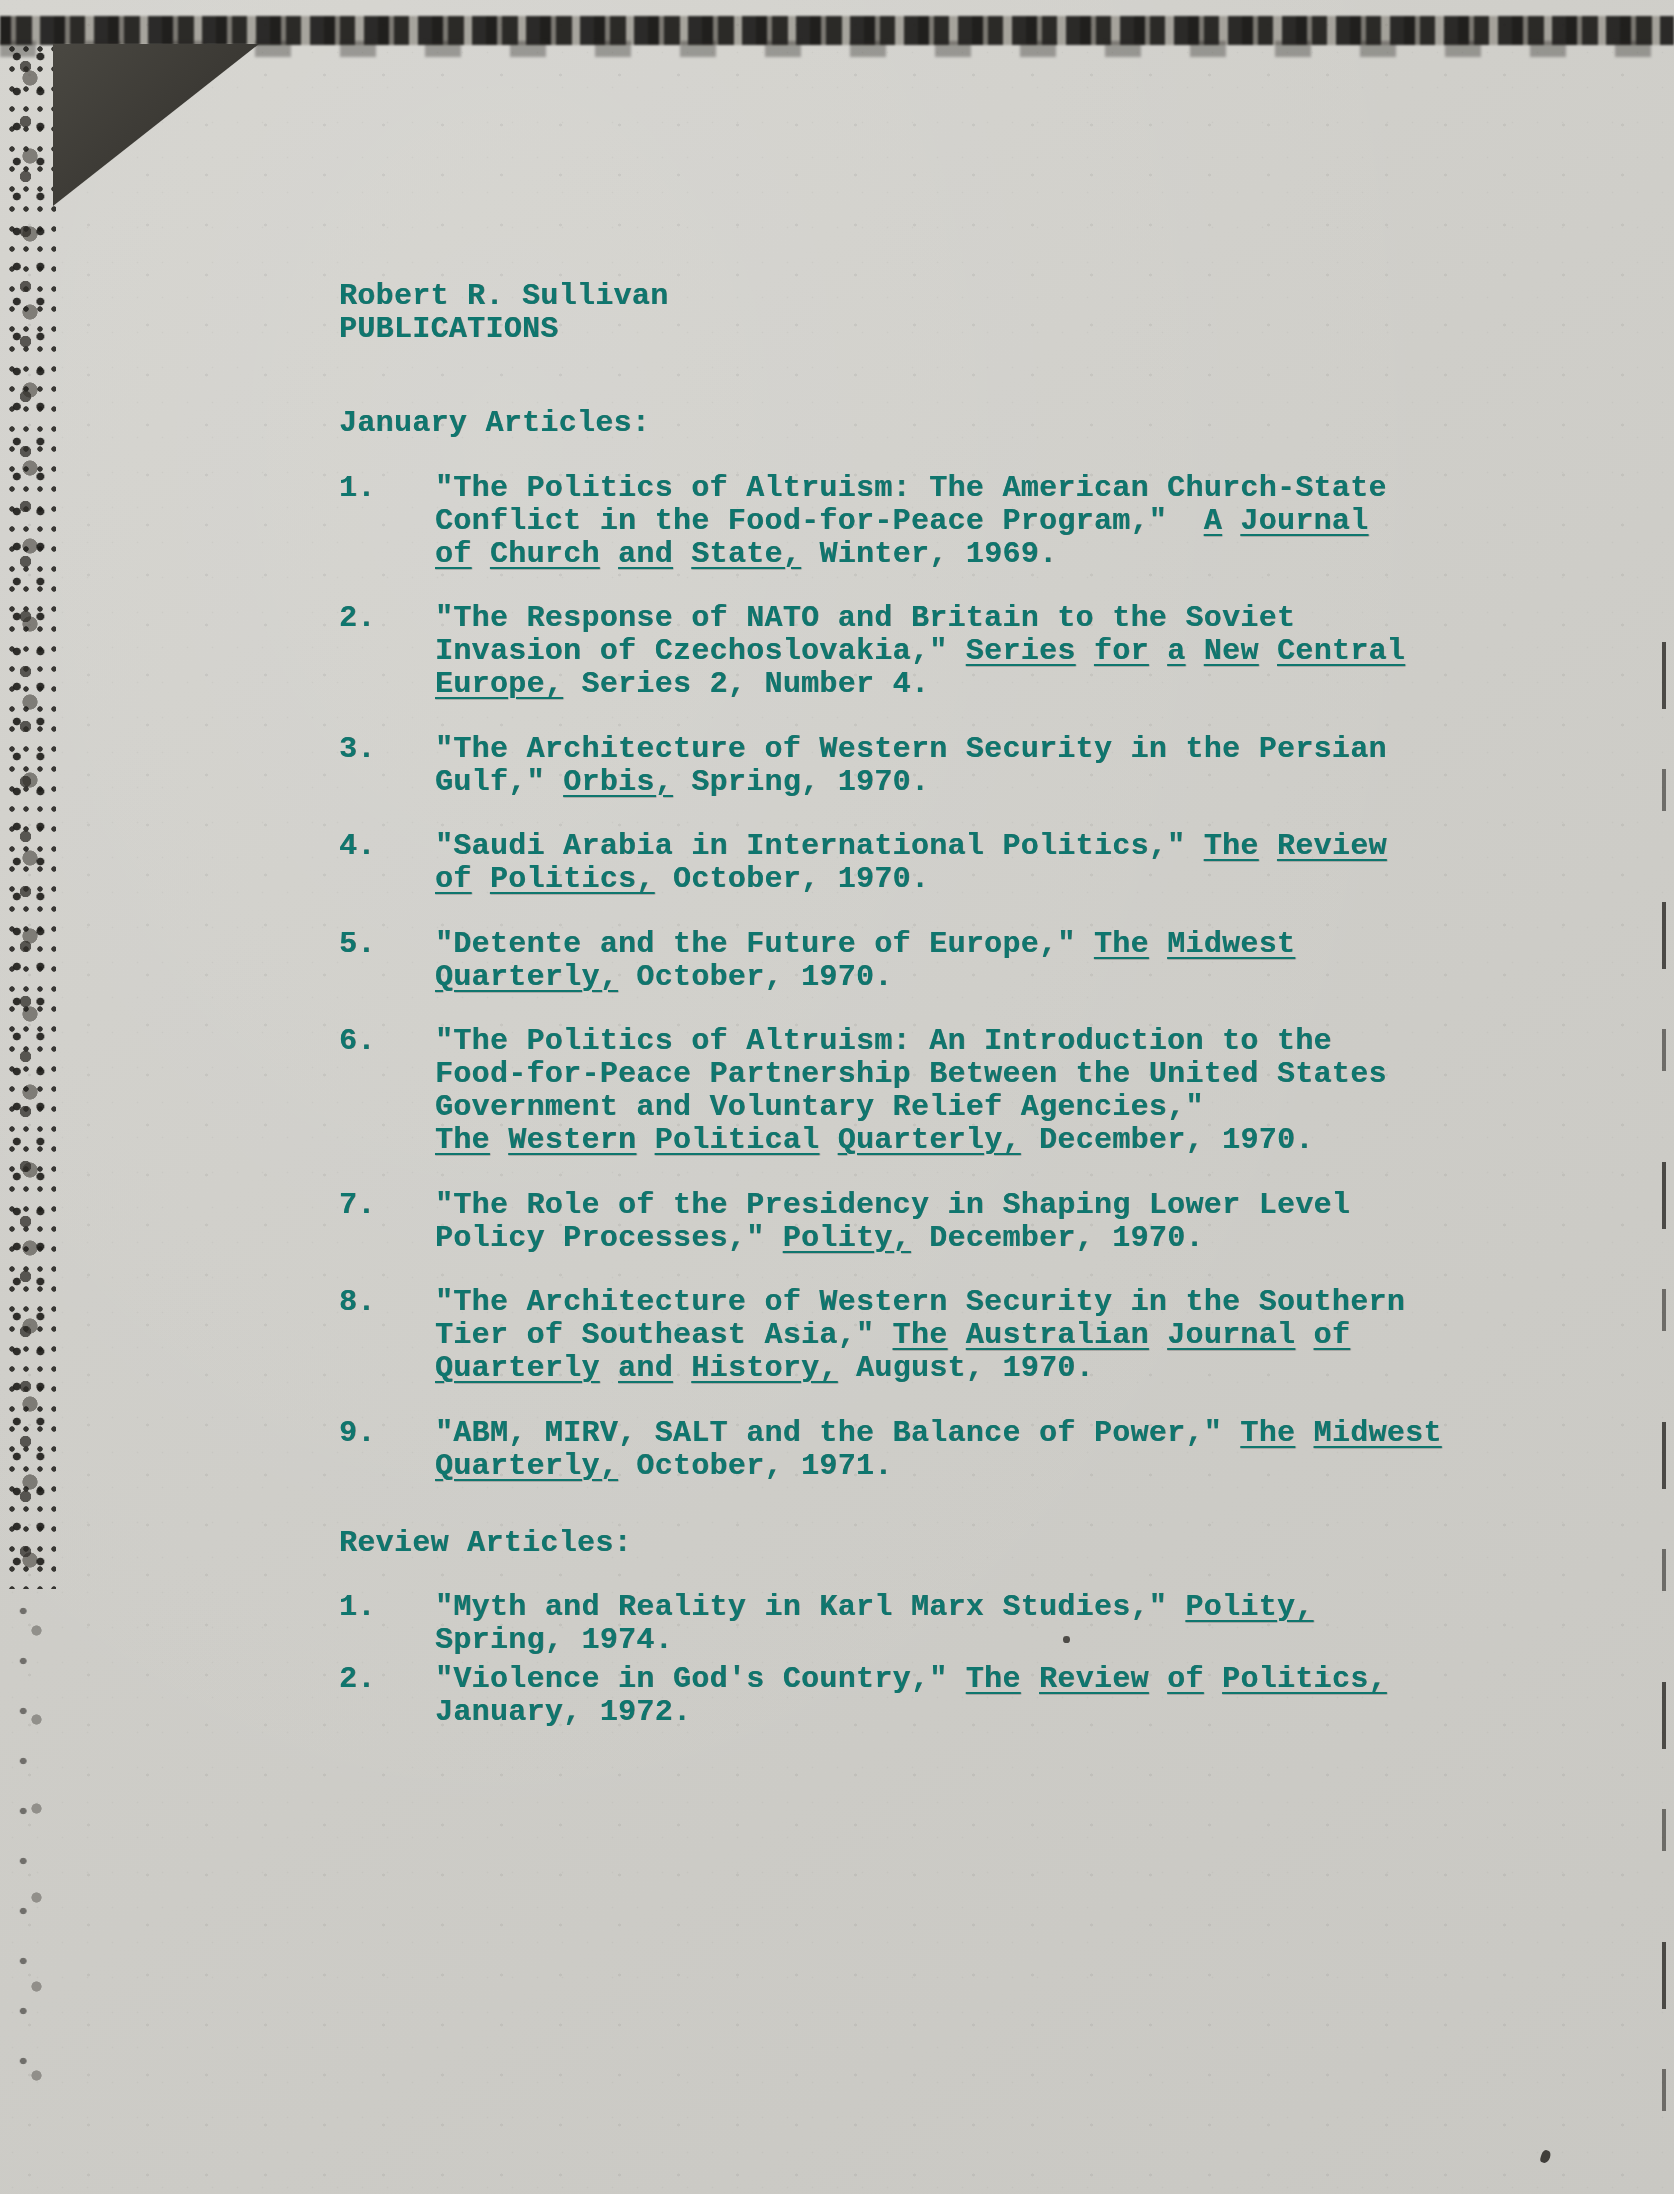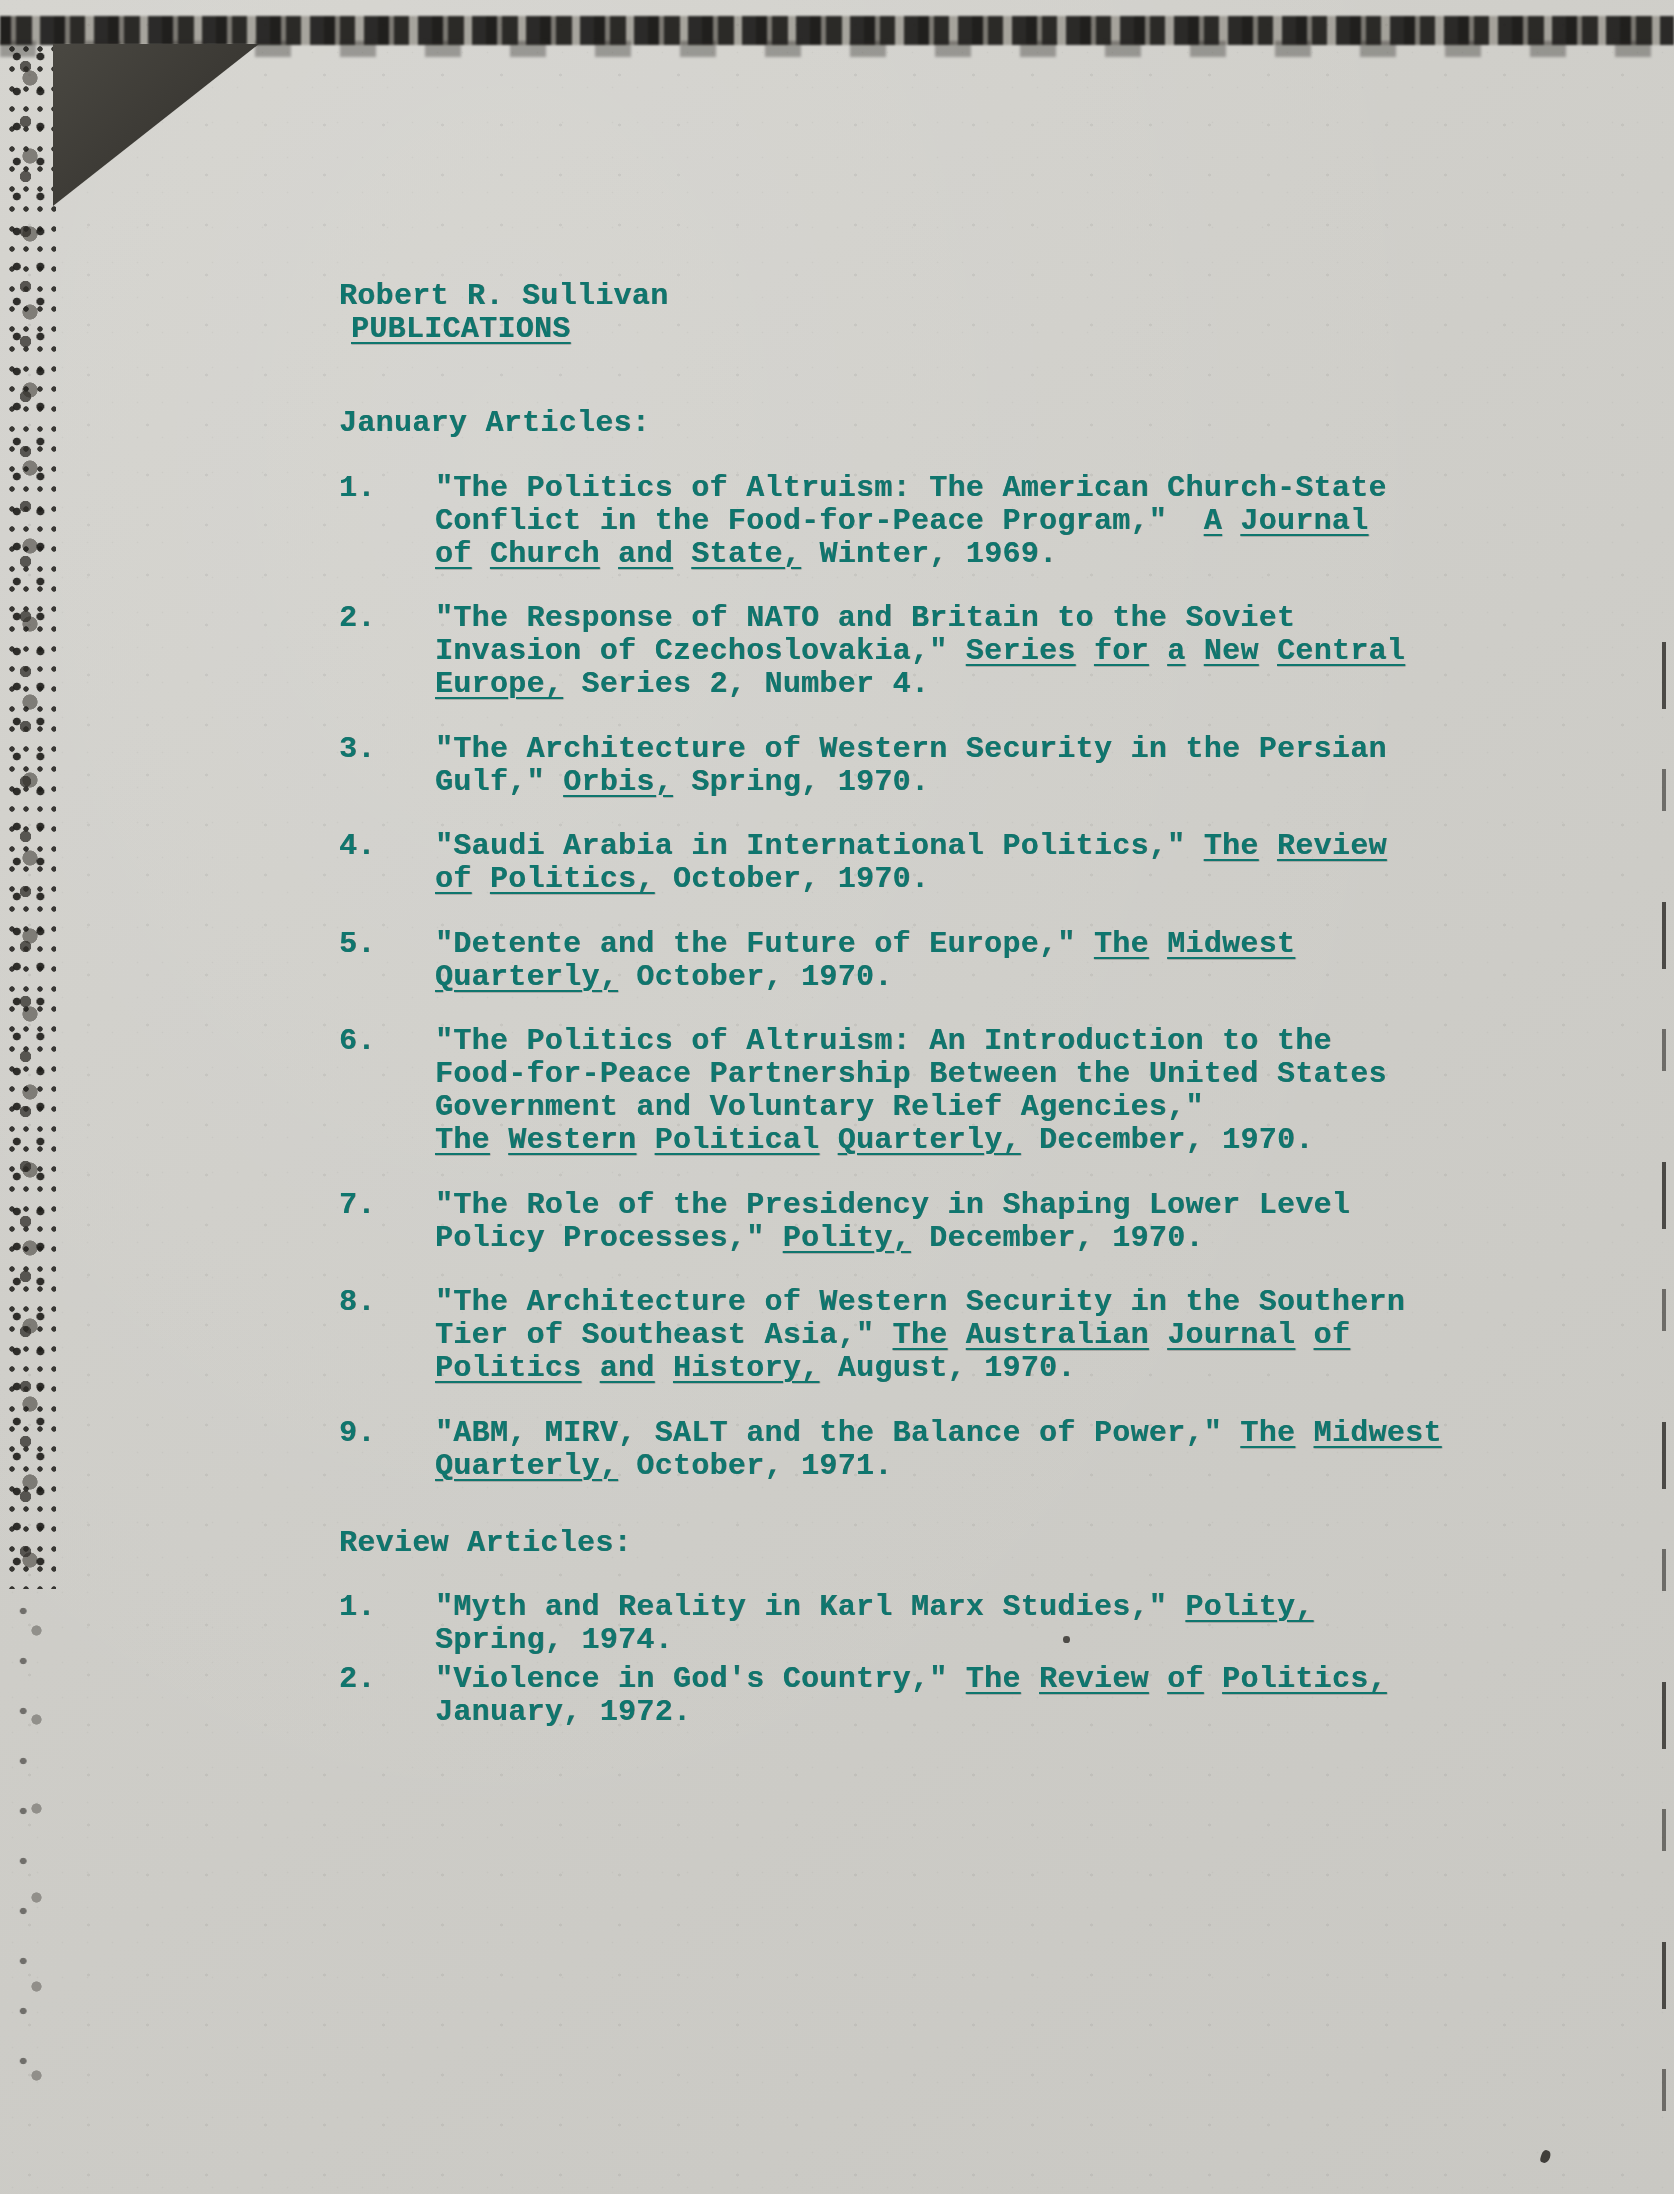--- a/index.html
+++ b/index.html
@@ -109,24 +109,22 @@
     line-height: 33px;
     font-weight: 700;
     letter-spacing: 0.3px;
     text-shadow: 0.4px 0.4px 0.6px rgba(43,39,34,.55);
   }
 
   .doc-header { margin-bottom: 61px; }
   .doc-title {
     display: inline-block;
     font-size: 30px;
-    text-decoration: underline;
     text-decoration-thickness: 2.4px;
     text-underline-offset: 4.8px;
-    margin-left: 12px;
   }
 
   .section-heading {
     font-size: 30px;
     font-weight: 700;
     margin-bottom: 31.5px;
   }
 
   .doc-section + .doc-section { margin-top: 44px; }
 
@@ -212,21 +210,21 @@
           </li>
           <li class="pub-item">
             <span class="pub-num">7.</span>
             <span class="pub-text">"The Role of the Presidency in Shaping Lower Level
 Policy Processes," <span class="u">Polity,</span> December, 1970.</span>
           </li>
           <li class="pub-item">
             <span class="pub-num">8.</span>
             <span class="pub-text">"The Architecture of Western Security in the Southern
 Tier of Southeast Asia," <span class="u">The</span> <span class="u">Australian</span> <span class="u">Journal</span> <span class="u">of</span>
-<span class="u">Politics</span> <span class="u">and</span> <span class="u">History,</span> August, 1970.</span>
+<span class="u">Quarterly</span> <span class="u">and</span> <span class="u">History,</span> August, 1970.</span>
           </li>
           <li class="pub-item">
             <span class="pub-num">9.</span>
             <span class="pub-text">"ABM, MIRV, SALT and the Balance of Power," <span class="u">The</span> <span class="u">Midwest</span>
 <span class="u">Quarterly,</span> October, 1971.</span>
           </li>
         </ol>
       </section>
       <section class="doc-section">
         <h2 class="section-heading">Review Articles:</h2>

